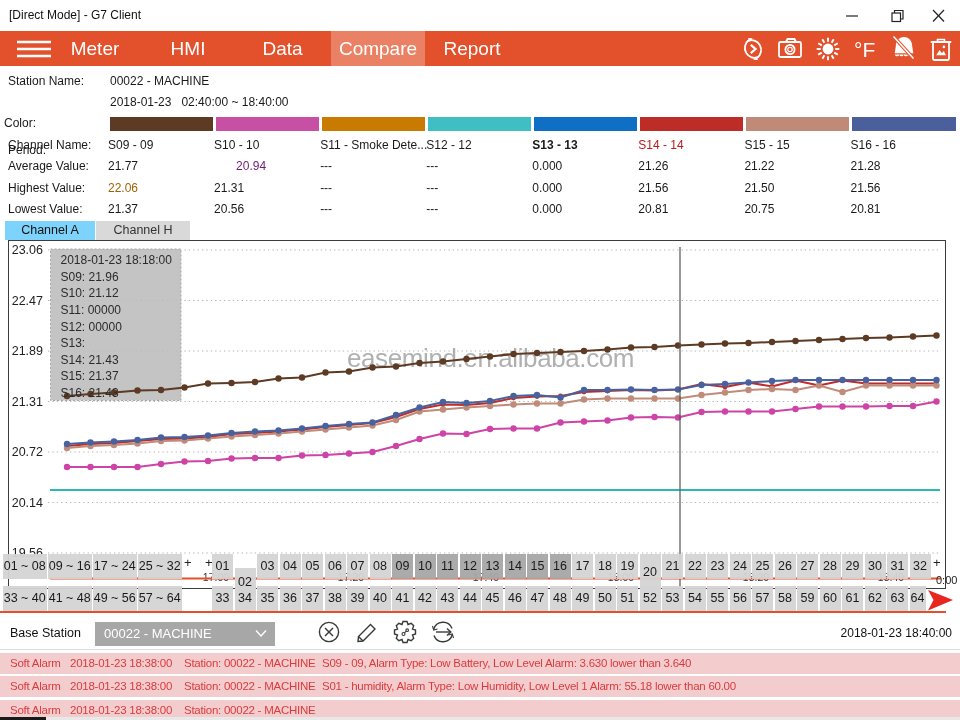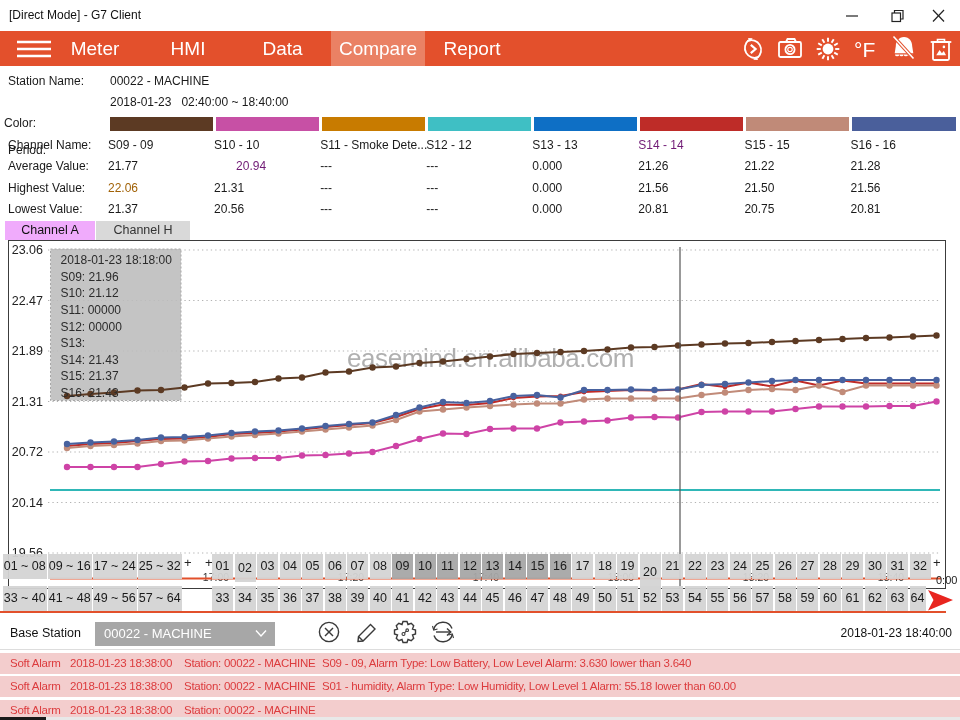--- a/index.html
+++ b/index.html
@@ -102,22 +102,22 @@
 <div style="position:absolute;left:321.6px;top:116.5px;width:103.6px;height:14px;background:#c87b00"></div>
 <div style="position:absolute;left:427.7px;top:116.5px;width:103.6px;height:14px;background:#3fbfc4"></div>
 <div style="position:absolute;left:533.8px;top:116.5px;width:103.6px;height:14px;background:#0e6fc5"></div>
 <div style="position:absolute;left:639.8px;top:116.5px;width:103.6px;height:14px;background:#be2c28"></div>
 <div style="position:absolute;left:745.9px;top:116.5px;width:103.6px;height:14px;background:#c08a78"></div>
 <div style="position:absolute;left:852.0px;top:116.5px;width:103.6px;height:14px;background:#4a5f9b"></div>
 <div style="position:absolute;left:108.0px;top:137.6px;font-size:12px;color:#1a1a1a;white-space:nowrap;">S09 - 09</div>
 <div style="position:absolute;left:214.07px;top:137.6px;font-size:12px;color:#1a1a1a;white-space:nowrap;">S10 - 10</div>
 <div style="position:absolute;left:320.14px;top:137.6px;font-size:12px;color:#1a1a1a;white-space:nowrap;">S11 - Smoke Dete...</div>
 <div style="position:absolute;left:426.21px;top:137.6px;font-size:12px;color:#1a1a1a;white-space:nowrap;">S12 - 12</div>
-<div style="position:absolute;left:532.28px;top:137.6px;font-size:12px;color:#1a1a1a;white-space:nowrap;">S13 - 13</div>
-<div style="position:absolute;left:638.3499999999999px;top:137.6px;font-size:12px;color:#701a75;white-space:nowrap;">S14 - 14</div>
+<div style="position:absolute;left:532.28px;top:137.6px;font-size:12px;color:#1a1a1a;white-space:nowrap;font-weight:bold;">S13 - 13</div>
+<div style="position:absolute;left:638.3499999999999px;top:137.6px;font-size:12px;color:#b91c1c;white-space:nowrap;">S14 - 14</div>
 <div style="position:absolute;left:744.42px;top:137.6px;font-size:12px;color:#1a1a1a;white-space:nowrap;">S15 - 15</div>
 <div style="position:absolute;left:850.49px;top:137.6px;font-size:12px;color:#1a1a1a;white-space:nowrap;">S16 - 16</div>
 <div style="position:absolute;left:108.0px;top:159.1px;font-size:12px;color:#1a1a1a;white-space:nowrap;">21.77</div>
 <div style="position:absolute;left:214.07px;top:159.1px;font-size:12px;color:#701a75;white-space:nowrap;margin-left:22px;">20.94</div>
 <div style="position:absolute;left:320.14px;top:159.1px;font-size:12px;color:#1a1a1a;white-space:nowrap;">---</div>
 <div style="position:absolute;left:426.21px;top:159.1px;font-size:12px;color:#1a1a1a;white-space:nowrap;">---</div>
 <div style="position:absolute;left:532.28px;top:159.1px;font-size:12px;color:#1a1a1a;white-space:nowrap;">0.000</div>
 <div style="position:absolute;left:638.3499999999999px;top:159.1px;font-size:12px;color:#1a1a1a;white-space:nowrap;">21.26</div>
 <div style="position:absolute;left:744.42px;top:159.1px;font-size:12px;color:#1a1a1a;white-space:nowrap;">21.22</div>
 <div style="position:absolute;left:850.49px;top:159.1px;font-size:12px;color:#1a1a1a;white-space:nowrap;">21.28</div>
@@ -131,21 +131,21 @@
 <div style="position:absolute;left:850.49px;top:180.6px;font-size:12px;color:#1a1a1a;white-space:nowrap;">21.56</div>
 <div style="position:absolute;left:108.0px;top:202.1px;font-size:12px;color:#1a1a1a;white-space:nowrap;">21.37</div>
 <div style="position:absolute;left:214.07px;top:202.1px;font-size:12px;color:#1a1a1a;white-space:nowrap;">20.56</div>
 <div style="position:absolute;left:320.14px;top:202.1px;font-size:12px;color:#1a1a1a;white-space:nowrap;">---</div>
 <div style="position:absolute;left:426.21px;top:202.1px;font-size:12px;color:#1a1a1a;white-space:nowrap;">---</div>
 <div style="position:absolute;left:532.28px;top:202.1px;font-size:12px;color:#1a1a1a;white-space:nowrap;">0.000</div>
 <div style="position:absolute;left:638.3499999999999px;top:202.1px;font-size:12px;color:#1a1a1a;white-space:nowrap;">20.81</div>
 <div style="position:absolute;left:744.42px;top:202.1px;font-size:12px;color:#1a1a1a;white-space:nowrap;">20.75</div>
 <div style="position:absolute;left:850.49px;top:202.1px;font-size:12px;color:#1a1a1a;white-space:nowrap;">20.81</div>
 
-<div class="abs" style="left:5px;top:221px;width:90px;height:19px;background:#f0abfc;color:#111;font-size:12.5px;text-align:center;line-height:19px">Channel A</div>
+<div class="abs" style="left:5px;top:221px;width:90px;height:19px;background:#7dd3fc;color:#111;font-size:12.5px;text-align:center;line-height:19px">Channel A</div>
 <div class="abs" style="left:96px;top:221px;width:94px;height:19px;background:#d9d9d9;color:#333;font-size:12.5px;text-align:center;line-height:19px">Channel H</div>
 
 <div class="abs" style="left:8px;top:240px;width:938px;height:349px;border:1.4px solid #3c3c3c;background:#fff"></div>
 <svg width="938" height="349" viewBox="8 240 938 349" style="position:absolute;left:8px;top:240px">
     <line x1="48" y1="250" x2="941" y2="250" stroke="#b3b3b3" stroke-width="1.2" stroke-dasharray="1.3,3.1"></line>
     <line x1="48" y1="300.5" x2="941" y2="300.5" stroke="#b3b3b3" stroke-width="1.2" stroke-dasharray="1.3,3.1"></line>
     <line x1="48" y1="351" x2="941" y2="351" stroke="#b3b3b3" stroke-width="1.2" stroke-dasharray="1.3,3.1"></line>
     <line x1="48" y1="401.5" x2="941" y2="401.5" stroke="#b3b3b3" stroke-width="1.2" stroke-dasharray="1.3,3.1"></line>
     <line x1="48" y1="452" x2="941" y2="452" stroke="#b3b3b3" stroke-width="1.2" stroke-dasharray="1.3,3.1"></line>
     <line x1="48" y1="502.5" x2="941" y2="502.5" stroke="#b3b3b3" stroke-width="1.2" stroke-dasharray="1.3,3.1"></line>
@@ -386,21 +386,21 @@
 
 <div class="rbtn" style="left:3px;top:554px;width:43.5px;height:24.5px">01 ~ 08</div>
 <div class="rbtn" style="left:48px;top:554px;width:43.5px;height:24.5px">09 ~ 16</div>
 <div class="rbtn" style="left:93px;top:554px;width:43.5px;height:24.5px">17 ~ 24</div>
 <div class="rbtn" style="left:138px;top:554px;width:43.5px;height:24.5px">25 ~ 32</div>
 <div class="rbtn" style="left:3px;top:586px;width:43.5px;height:24.5px">33 ~ 40</div>
 <div class="rbtn" style="left:48px;top:586px;width:43.5px;height:24.5px">41 ~ 48</div>
 <div class="rbtn" style="left:93px;top:586px;width:43.5px;height:24.5px">49 ~ 56</div>
 <div class="rbtn" style="left:138px;top:586px;width:43.5px;height:24.5px">57 ~ 64</div>
 <div class="nbtn" style="left:212.0px;top:554px;width:21px;height:24.5px">01</div>
-<div class="nbtn" style="left:234.5px;top:554px;width:21px;height:28px">02</div>
+<div class="nbtn" style="left:234.5px;top:568px;width:21px;height:28px">02</div>
 <div class="nbtn" style="left:257.0px;top:554px;width:21px;height:24.5px">03</div>
 <div class="nbtn" style="left:279.5px;top:554px;width:21px;height:24.5px">04</div>
 <div class="nbtn" style="left:302.0px;top:554px;width:21px;height:24.5px">05</div>
 <div class="nbtn" style="left:324.5px;top:554px;width:21px;height:24.5px">06</div>
 <div class="nbtn" style="left:347.0px;top:554px;width:21px;height:24.5px">07</div>
 <div class="nbtn" style="left:369.5px;top:554px;width:21px;height:24.5px">08</div>
 <div class="nbtn dark" style="left:392.0px;top:554px;width:21px;height:24.5px">09</div>
 <div class="nbtn dark" style="left:414.5px;top:554px;width:21px;height:24.5px">10</div>
 <div class="nbtn dark" style="left:437.0px;top:554px;width:21px;height:24.5px">11</div>
 <div class="nbtn dark" style="left:459.5px;top:554px;width:21px;height:24.5px">12</div>

